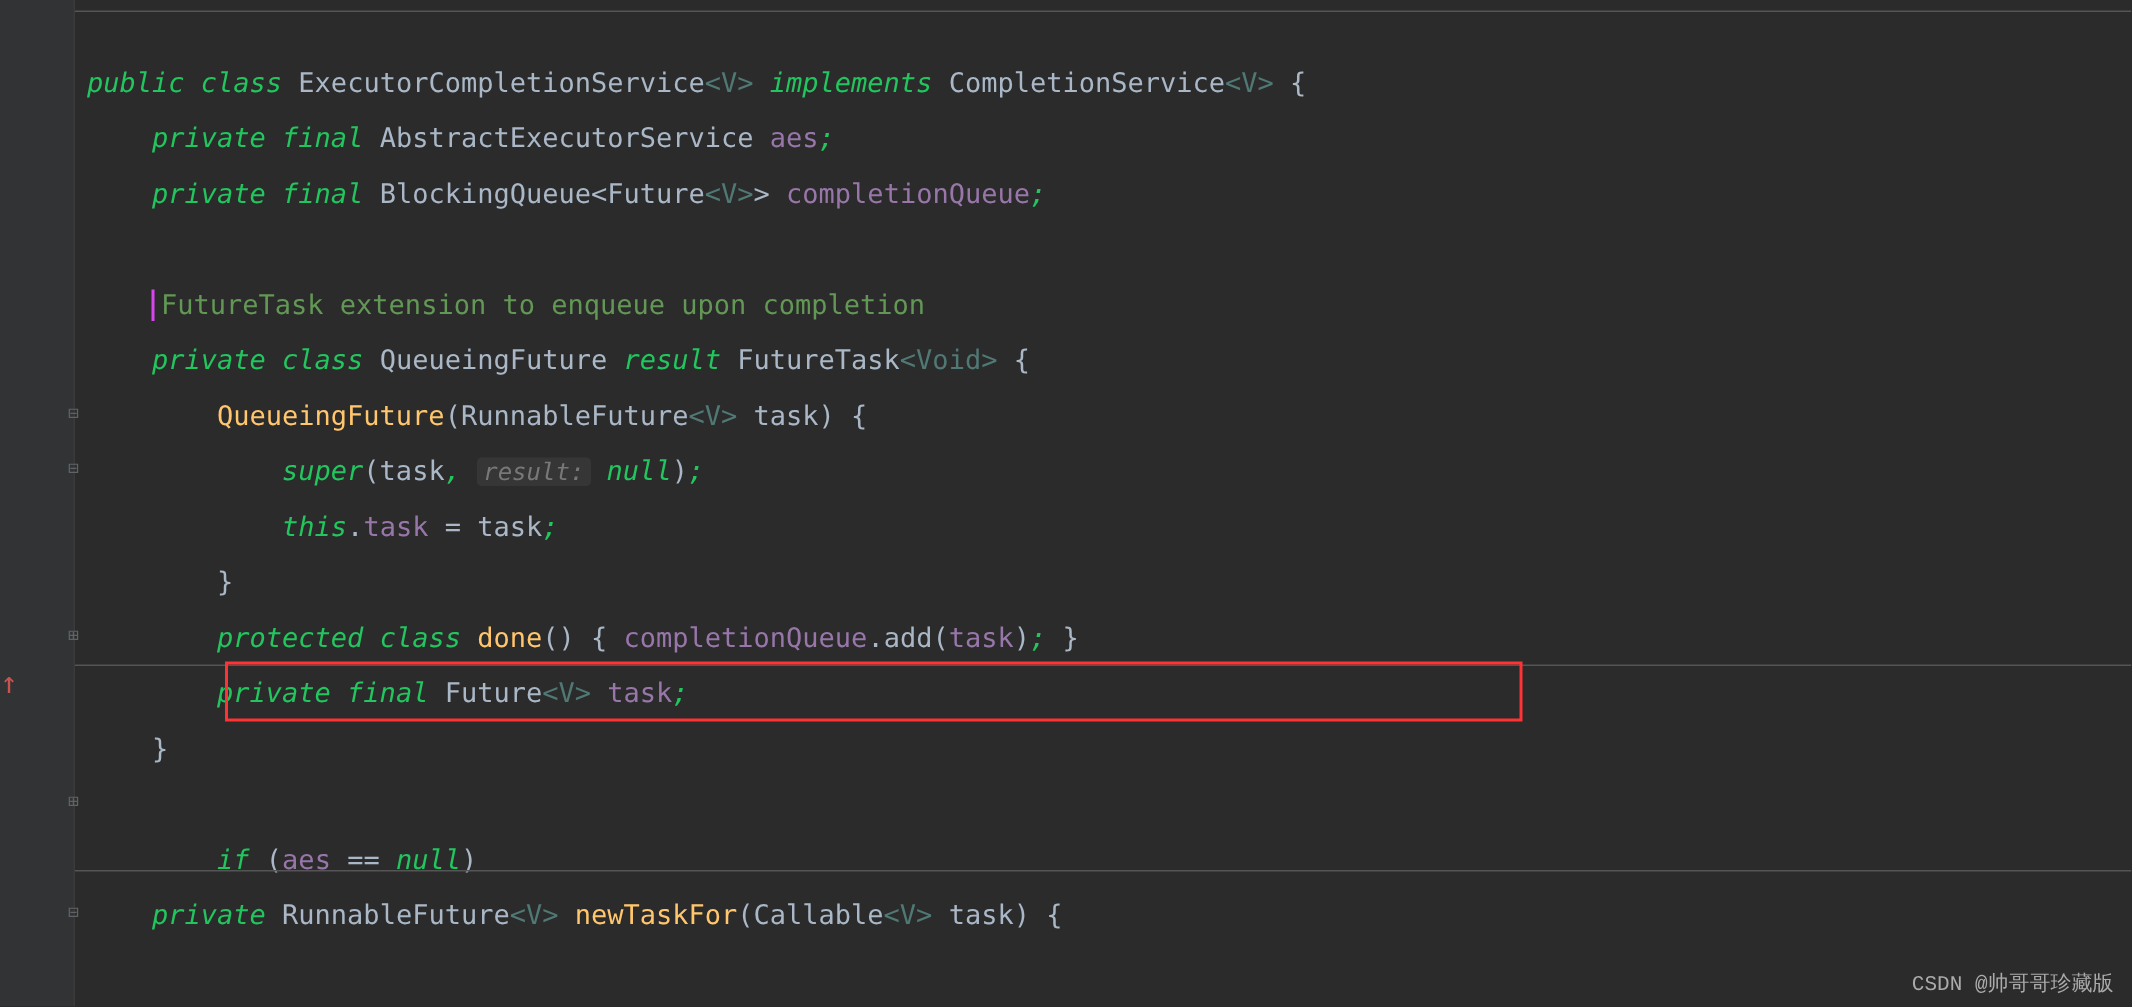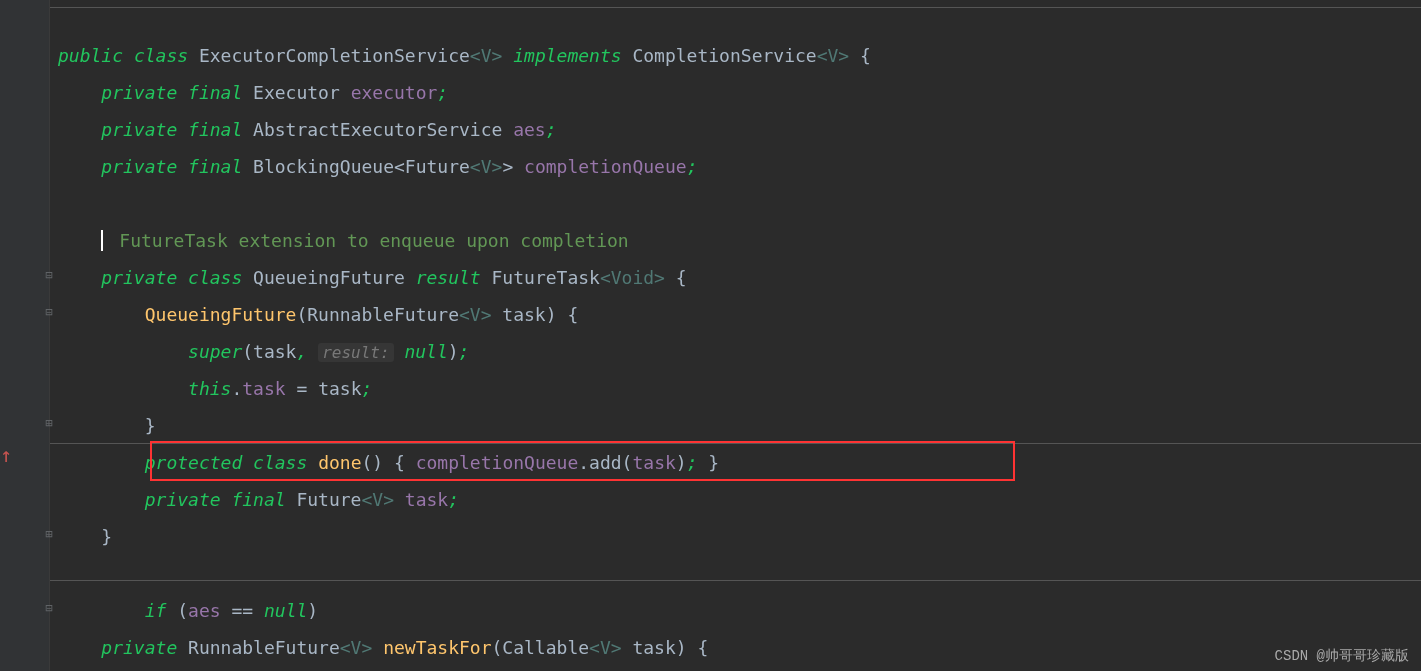--- a/index.html
+++ b/index.html
@@ -57,22 +57,22 @@
       white-space: pre;
       position: relative;
     }
     .kw { color: #22c55e; font-style: italic; }
     .str-method { color: #ffc66d; }
     .field { color: #9876aa; }
     .comment { color: #629755; font-style: normal; }
     .hint { color: #787878; background: rgba(80,80,80,0.3); padding: 0 4px; border-radius: 3px; font-size: 16px; font-style: italic; }
     .gen { color: #507874; }
     .comment-bar {
-      border-left: 2px solid #ffffff;
-      padding-left: 16px;
+      border-left: 2px solid #d946ef;
+      padding-left: 4px;
       margin-left: 0;
     }
     .highlight-rect {
       position: absolute;
       border: 2px solid #ff3333;
       background: transparent;
       pointer-events: none;
     }
     .hr-line {
       position: absolute;
@@ -103,21 +103,20 @@
     <div class="fold-icon" style="top:416px;">⊞</div>
     <div class="fold-icon" style="top:527px;">⊞</div>
     <div class="fold-icon" style="top:601px;">⊟</div>
   </div>
   <div class="code-area">
 
     <div class="line"></div>
 
     <div class="line"><span class="kw">public</span> <span class="kw">class</span> <span>ExecutorCompletionService</span><span class="gen">&lt;V&gt;</span> <span class="kw">implements</span> <span>CompletionService</span><span class="gen">&lt;V&gt;</span><span> {</span></div>
 
-    <div class="line">    <span class="kw">private</span> <span class="kw">final</span> <span>Executor</span> <span class="field">executor</span><span class="kw">;</span></div>
 
     <div class="line">    <span class="kw">private</span> <span class="kw">final</span> <span>AbstractExecutorService</span> <span class="field">aes</span><span class="kw">;</span></div>
 
     <div class="line">    <span class="kw">private</span> <span class="kw">final</span> <span>BlockingQueue</span><span>&lt;</span><span>Future</span><span class="gen">&lt;V&gt;</span><span>&gt;</span> <span class="field">completionQueue</span><span class="kw">;</span></div>
 
     <div class="line"></div>
 
     <div class="line">    <span class="comment-bar"><span class="comment">FutureTask extension to enqueue upon completion</span></span></div>
 
     <div class="line">    <span class="kw">private</span> <span class="kw">class</span> <span>QueueingFuture</span> <span class="kw">result</span> <span>FutureTask</span><span class="gen">&lt;Void&gt;</span><span> {</span></div>

